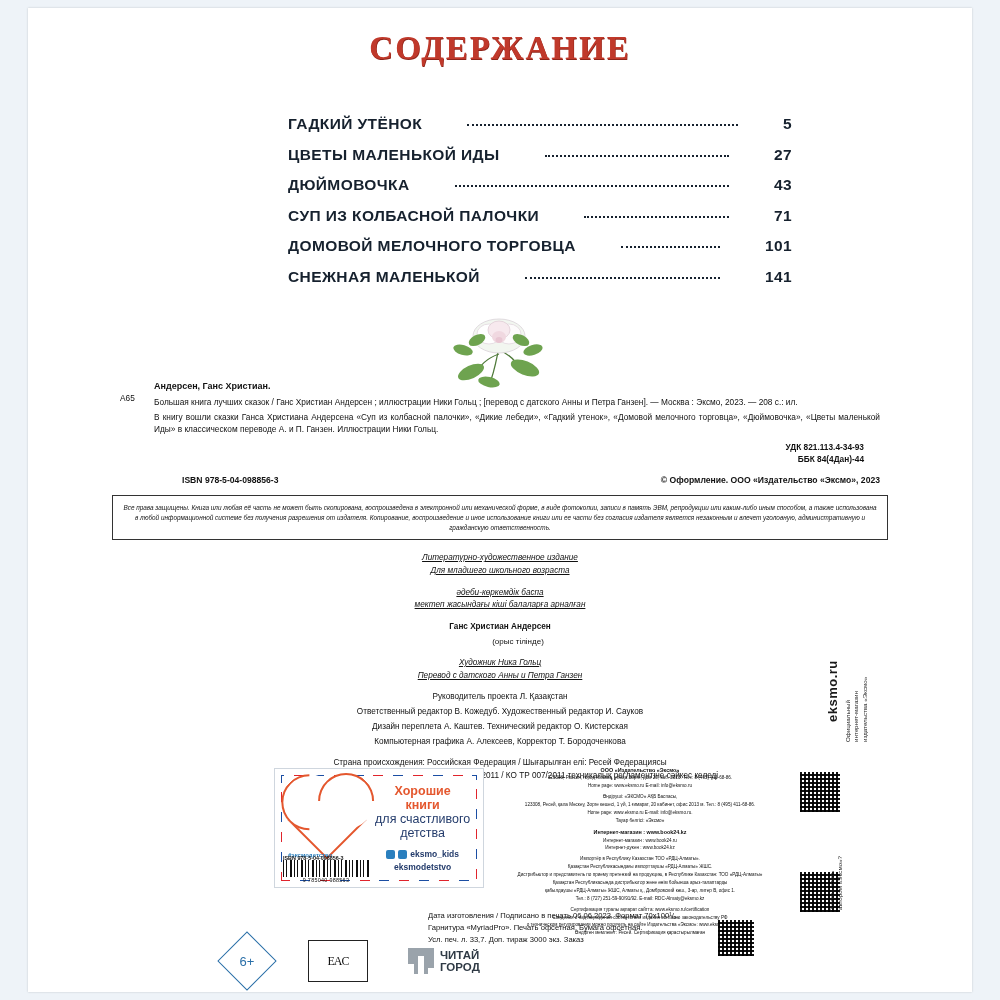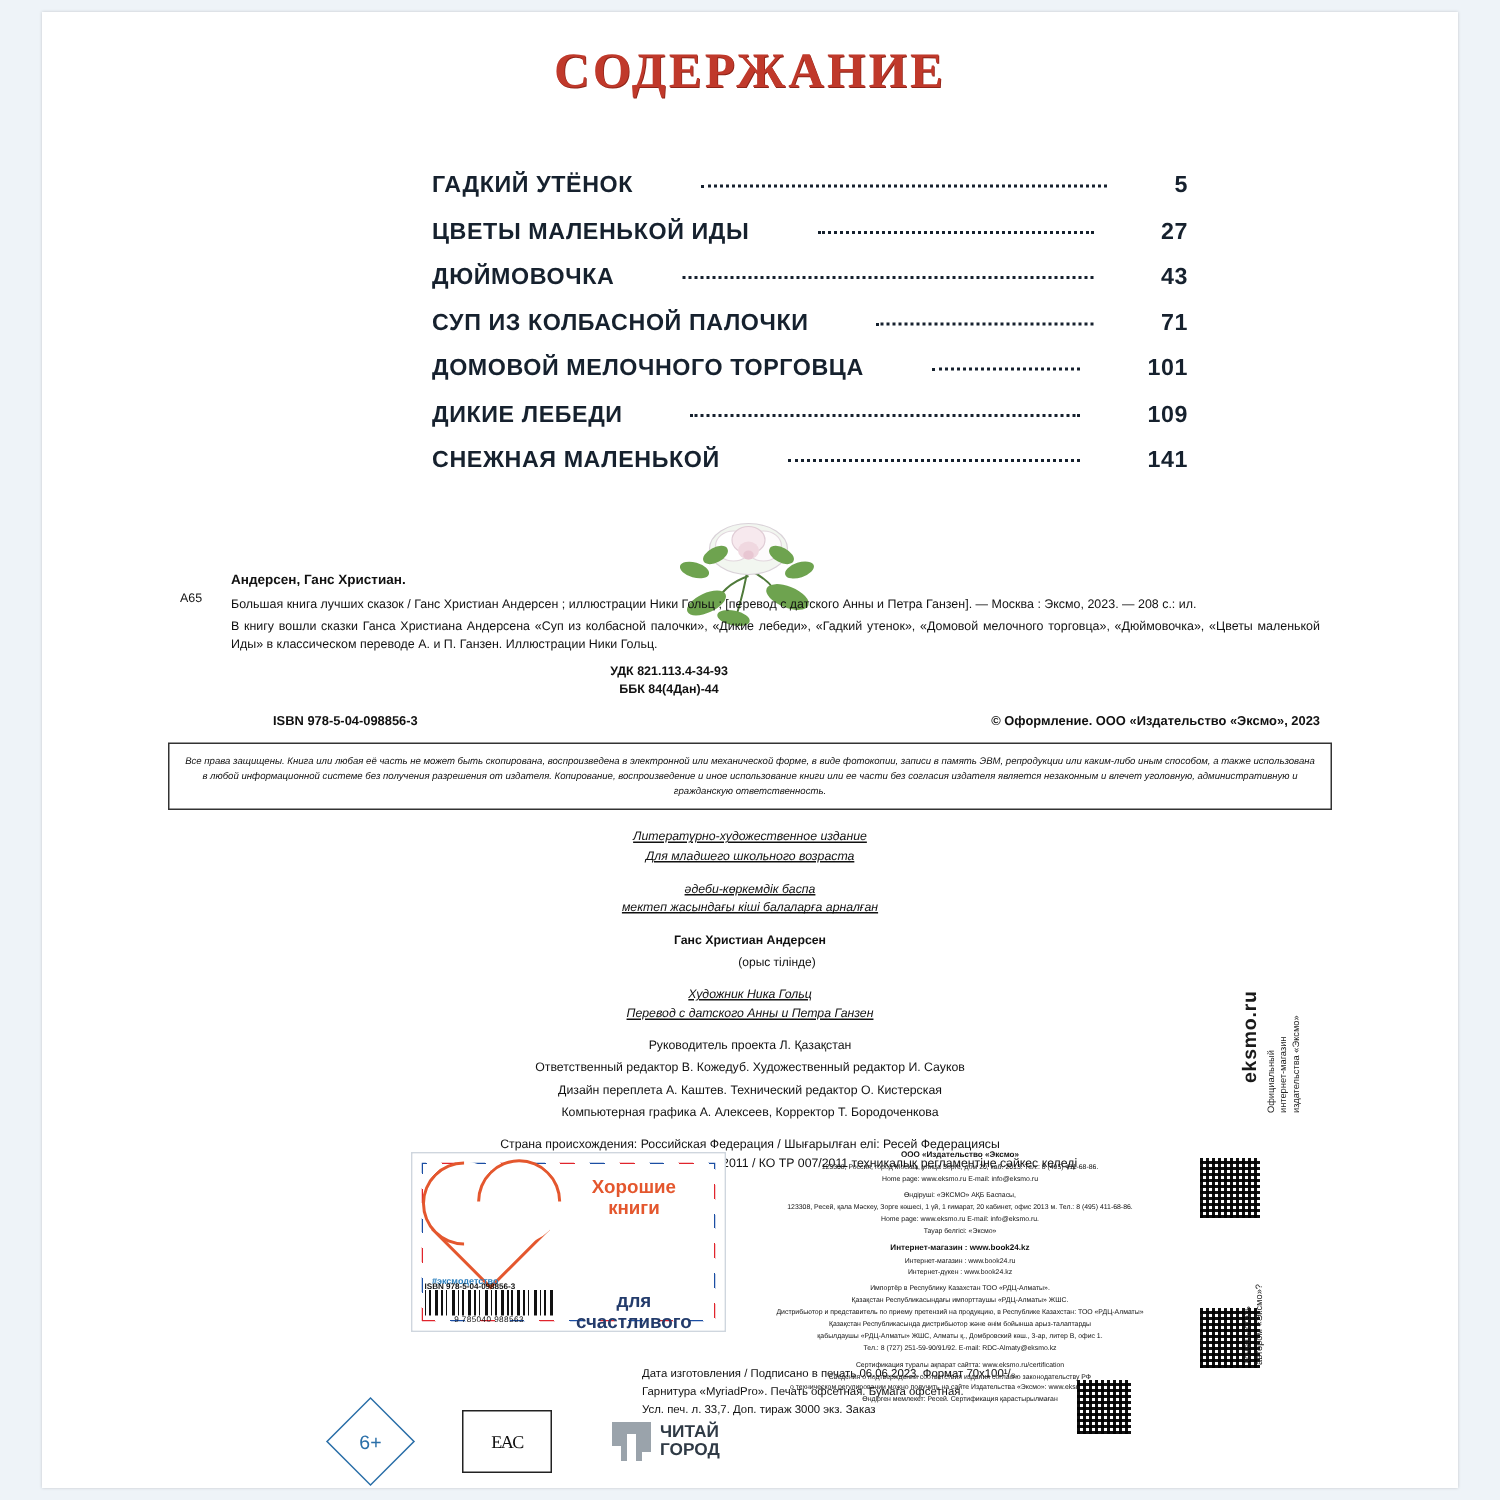--- a/index.html
+++ b/index.html
@@ -104,21 +104,21 @@
   }
   .cip .author {
     font-weight: bold;
     font-size: 9px;
     margin-bottom: 3px;
   }
   .cip p {
     margin: 0 0 3px 0;
   }
   .udk {
-    text-align: center;
+    text-align: right;
     font-weight: bold;
     font-size: 8.3px;
     line-height: 1.4;
     margin: 4px 108px 0 0;
   }
   .isbn-row {
     display: flex;
     justify-content: space-between;
     margin: 10px 92px 0 92px;
     font-size: 8.6px;
@@ -236,24 +236,23 @@
     text-align: center;
   }
   .sticker .right .l1 {
     color: #e4572e;
     font-weight: bold;
     font-size: 12.5px;
     line-height: 1.12;
   }
   .sticker .right .l2 {
     color: #233b6b;
-    font-weight: bold;
+    font-weight: normal;
     font-size: 12.5px;
     line-height: 1.12;
-    margin-top: 48px;
   }
   .sticker .right .soc {
     margin-top: 9px;
     font-size: 8.5px;
     color: #233b6b;
     font-weight: bold;
     display: flex;
     align-items: center;
     justify-content: center;
     gap: 3px;
@@ -414,25 +413,20 @@
     </li>
     <li>
       <span class="t">СУП  ИЗ  КОЛБАСНОЙ  ПАЛОЧКИ</span>
       <span class="dots"></span>
       <span class="pg">71</span>
     </li>
     <li>
       <span class="t">ДОМОВОЙ  МЕЛОЧНОГО ТОРГОВЦА</span>
       <span class="dots"></span>
       <span class="pg">101</span>
-    </li>
-    <li>
-      <span class="t">ДИКИЕ  ЛЕБЕДИ</span>
-      <span class="dots"></span>
-      <span class="pg">109</span>
     </li>
     <li>
       <span class="t">СНЕЖНАЯ  МАЛЕНЬКОЙ</span>
       <span class="dots"></span>
       <span class="pg">141</span>
     </li>
   </ul>
 
   <div class="flower-wrap">
     <svg width="150" height="80" viewBox="0 0 150 80">

